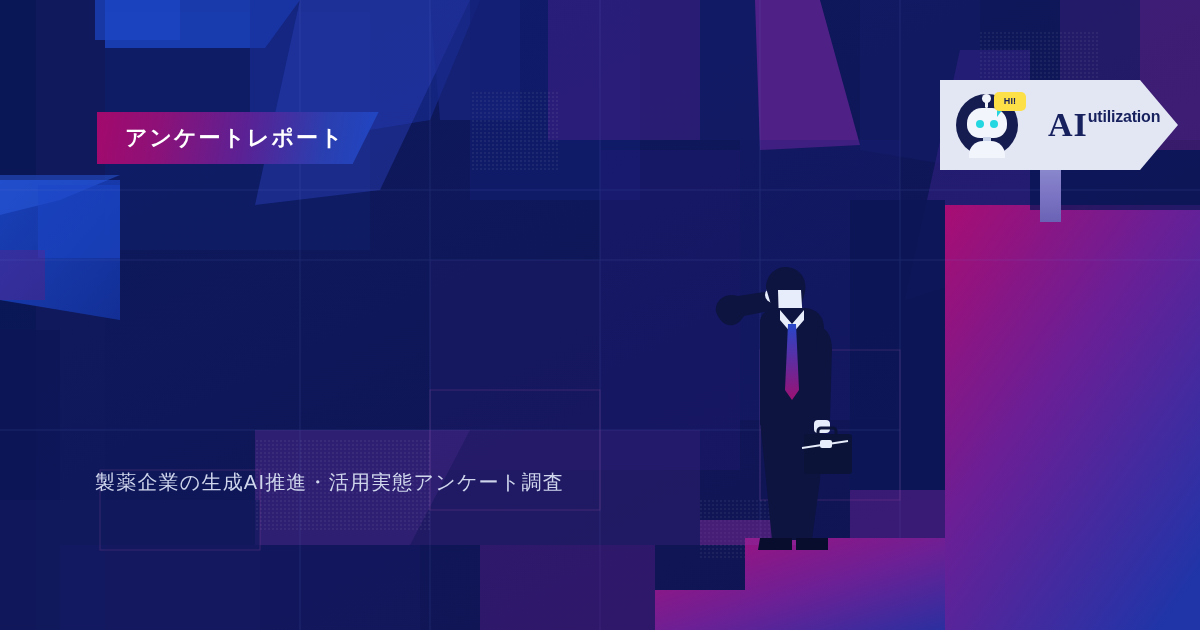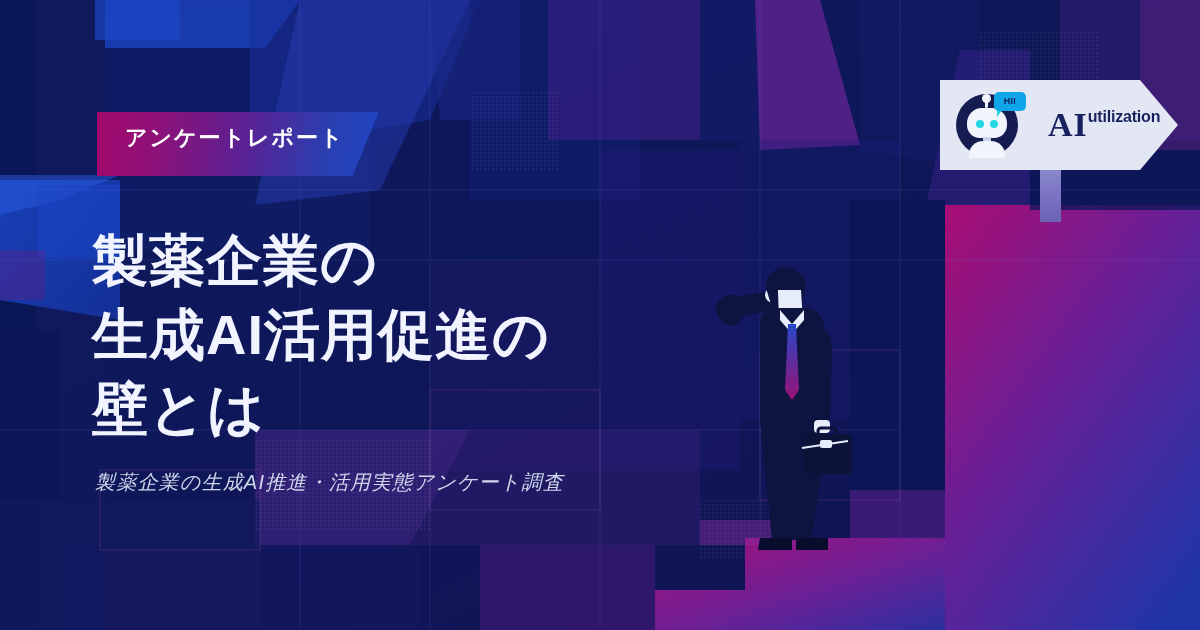--- a/index.html
+++ b/index.html
@@ -10,21 +10,21 @@
   }
   .canvas{position:relative;width:1200px;height:630px;overflow:hidden;background:#131a52;}
 
   
   .bg-base{position:absolute;inset:0;background:linear-gradient(135deg,#0e1a57 0%,#141455 40%,#1b1555 70%,#14124e 100%);}
   .poly{position:absolute;}
 
   
   .badge{
     position:absolute;left:97px;top:112px;height:52px;
-    padding:0 34px 12px 28px;
+    padding:0 34px 0 28px;
     display:flex;align-items:center;
     background:linear-gradient(100deg,#a3096c 0%,#8d1178 22%,#5b2194 52%,#2a3fb0 80%,#1f46c4 100%);
     clip-path:polygon(0 0,100% 0,calc(100% - 26px) 100%,0 100%);
     justify-content:center;
   }
   .badge-text{
     color:#ffffff;font-size:22px;font-weight:700;letter-spacing:2px;
     white-space:nowrap;line-height:1;
   }
 
@@ -34,21 +34,20 @@
     color:#f1f4ff;font-size:56px;font-weight:700;line-height:1.33;
     letter-spacing:1px;
   }
   .title-line{display:block;white-space:nowrap;}
 
   
   .subtitle{
     position:absolute;left:95px;top:464px;width:640px;
     color:#cfd6ec;font-size:20px;font-weight:400;line-height:1.85;
     letter-spacing:1.2px;
-    font-style:italic;
   }
   .subtitle-line{display:block;white-space:nowrap;}
 
   
   .sign-post{
     position:absolute;left:1040px;top:160px;width:21px;height:62px;
     background:linear-gradient(180deg,#8f8fd0 0%,#7a72c2 60%,#6a62b4 100%);
   }
   .sign{
     position:absolute;left:940px;top:80px;width:238px;height:90px;
@@ -65,21 +64,21 @@
   .robot-head{
     position:absolute;left:11px;top:14px;width:40px;height:30px;
     background:#f2f5fc;border-radius:15px 15px 13px 13px;
   }
   .robot-eye{position:absolute;top:12px;width:8px;height:8px;border-radius:50%;background:#24d7e0;}
   .robot-eye.l{left:9px;}
   .robot-eye.r{left:23px;}
   .robot-neck{position:absolute;left:27px;top:43px;width:8px;height:6px;background:#c9d3ea;}
   .robot-body{position:absolute;left:13px;top:47px;width:36px;height:17px;background:#f2f5fc;border-radius:14px 14px 0 0;}
   .robot-bubble{
-    position:absolute;left:38px;top:-2px;width:32px;height:19px;border-radius:5px;background:#0ea5e9;
+    position:absolute;left:38px;top:-2px;width:32px;height:19px;border-radius:5px;background:#fde047;
     display:flex;align-items:center;justify-content:center;
   }
   .robot-bubble-tail{position:absolute;left:41px;top:15px;width:0;height:0;border-left:6px solid #2ad3e0;border-bottom:8px solid transparent;}
   .robot-bubble span{color:#17205c;font-size:9px;font-weight:700;line-height:1;letter-spacing:.2px;}
   .sign-text{margin-left:30px;display:flex;flex-direction:row;justify-content:center;}
   .sign-ai{font-family:"Liberation Serif","DejaVu Serif",serif;color:#17215e;font-size:34px;font-weight:700;line-height:0.95;letter-spacing:1px;}
   .sign-util{color:#17215e;font-size:16px;font-weight:700;line-height:1.05;letter-spacing:-0.2px;}
 
   
   .number{
@@ -238,25 +237,20 @@
     <rect x="104" y="184" width="48" height="40" rx="3" fill="#0b1338"></rect>
     <rect x="118" y="178" width="18" height="8" rx="3" fill="none" stroke="#0b1338" stroke-width="3"></rect>
     <line x1="102" y1="198" x2="148" y2="191" stroke="#e7edfb" stroke-width="2"></line>
     <rect x="120" y="190" width="12" height="8" rx="2" fill="#e7edfb"></rect>
   </svg>
 
   <div class="badge">
     <span class="badge-text">アンケートレポート</span>
   </div>
 
-  <h1 class="title">
-    <span class="title-line">製薬企業の</span>
-    <span class="title-line">生成AI活用促進の</span>
-    <span class="title-line">壁とは</span>
-  </h1>
 
   <div class="subtitle">
     <span class="subtitle-line">製薬企業の生成AI推進・活用実態アンケート調査</span>
   </div>
 
   <div class="sign-post"></div>
   <div class="sign">
     <div class="sign-robot">
       <div class="robot-antenna"></div>
       <div class="robot-antenna-tip"></div>

